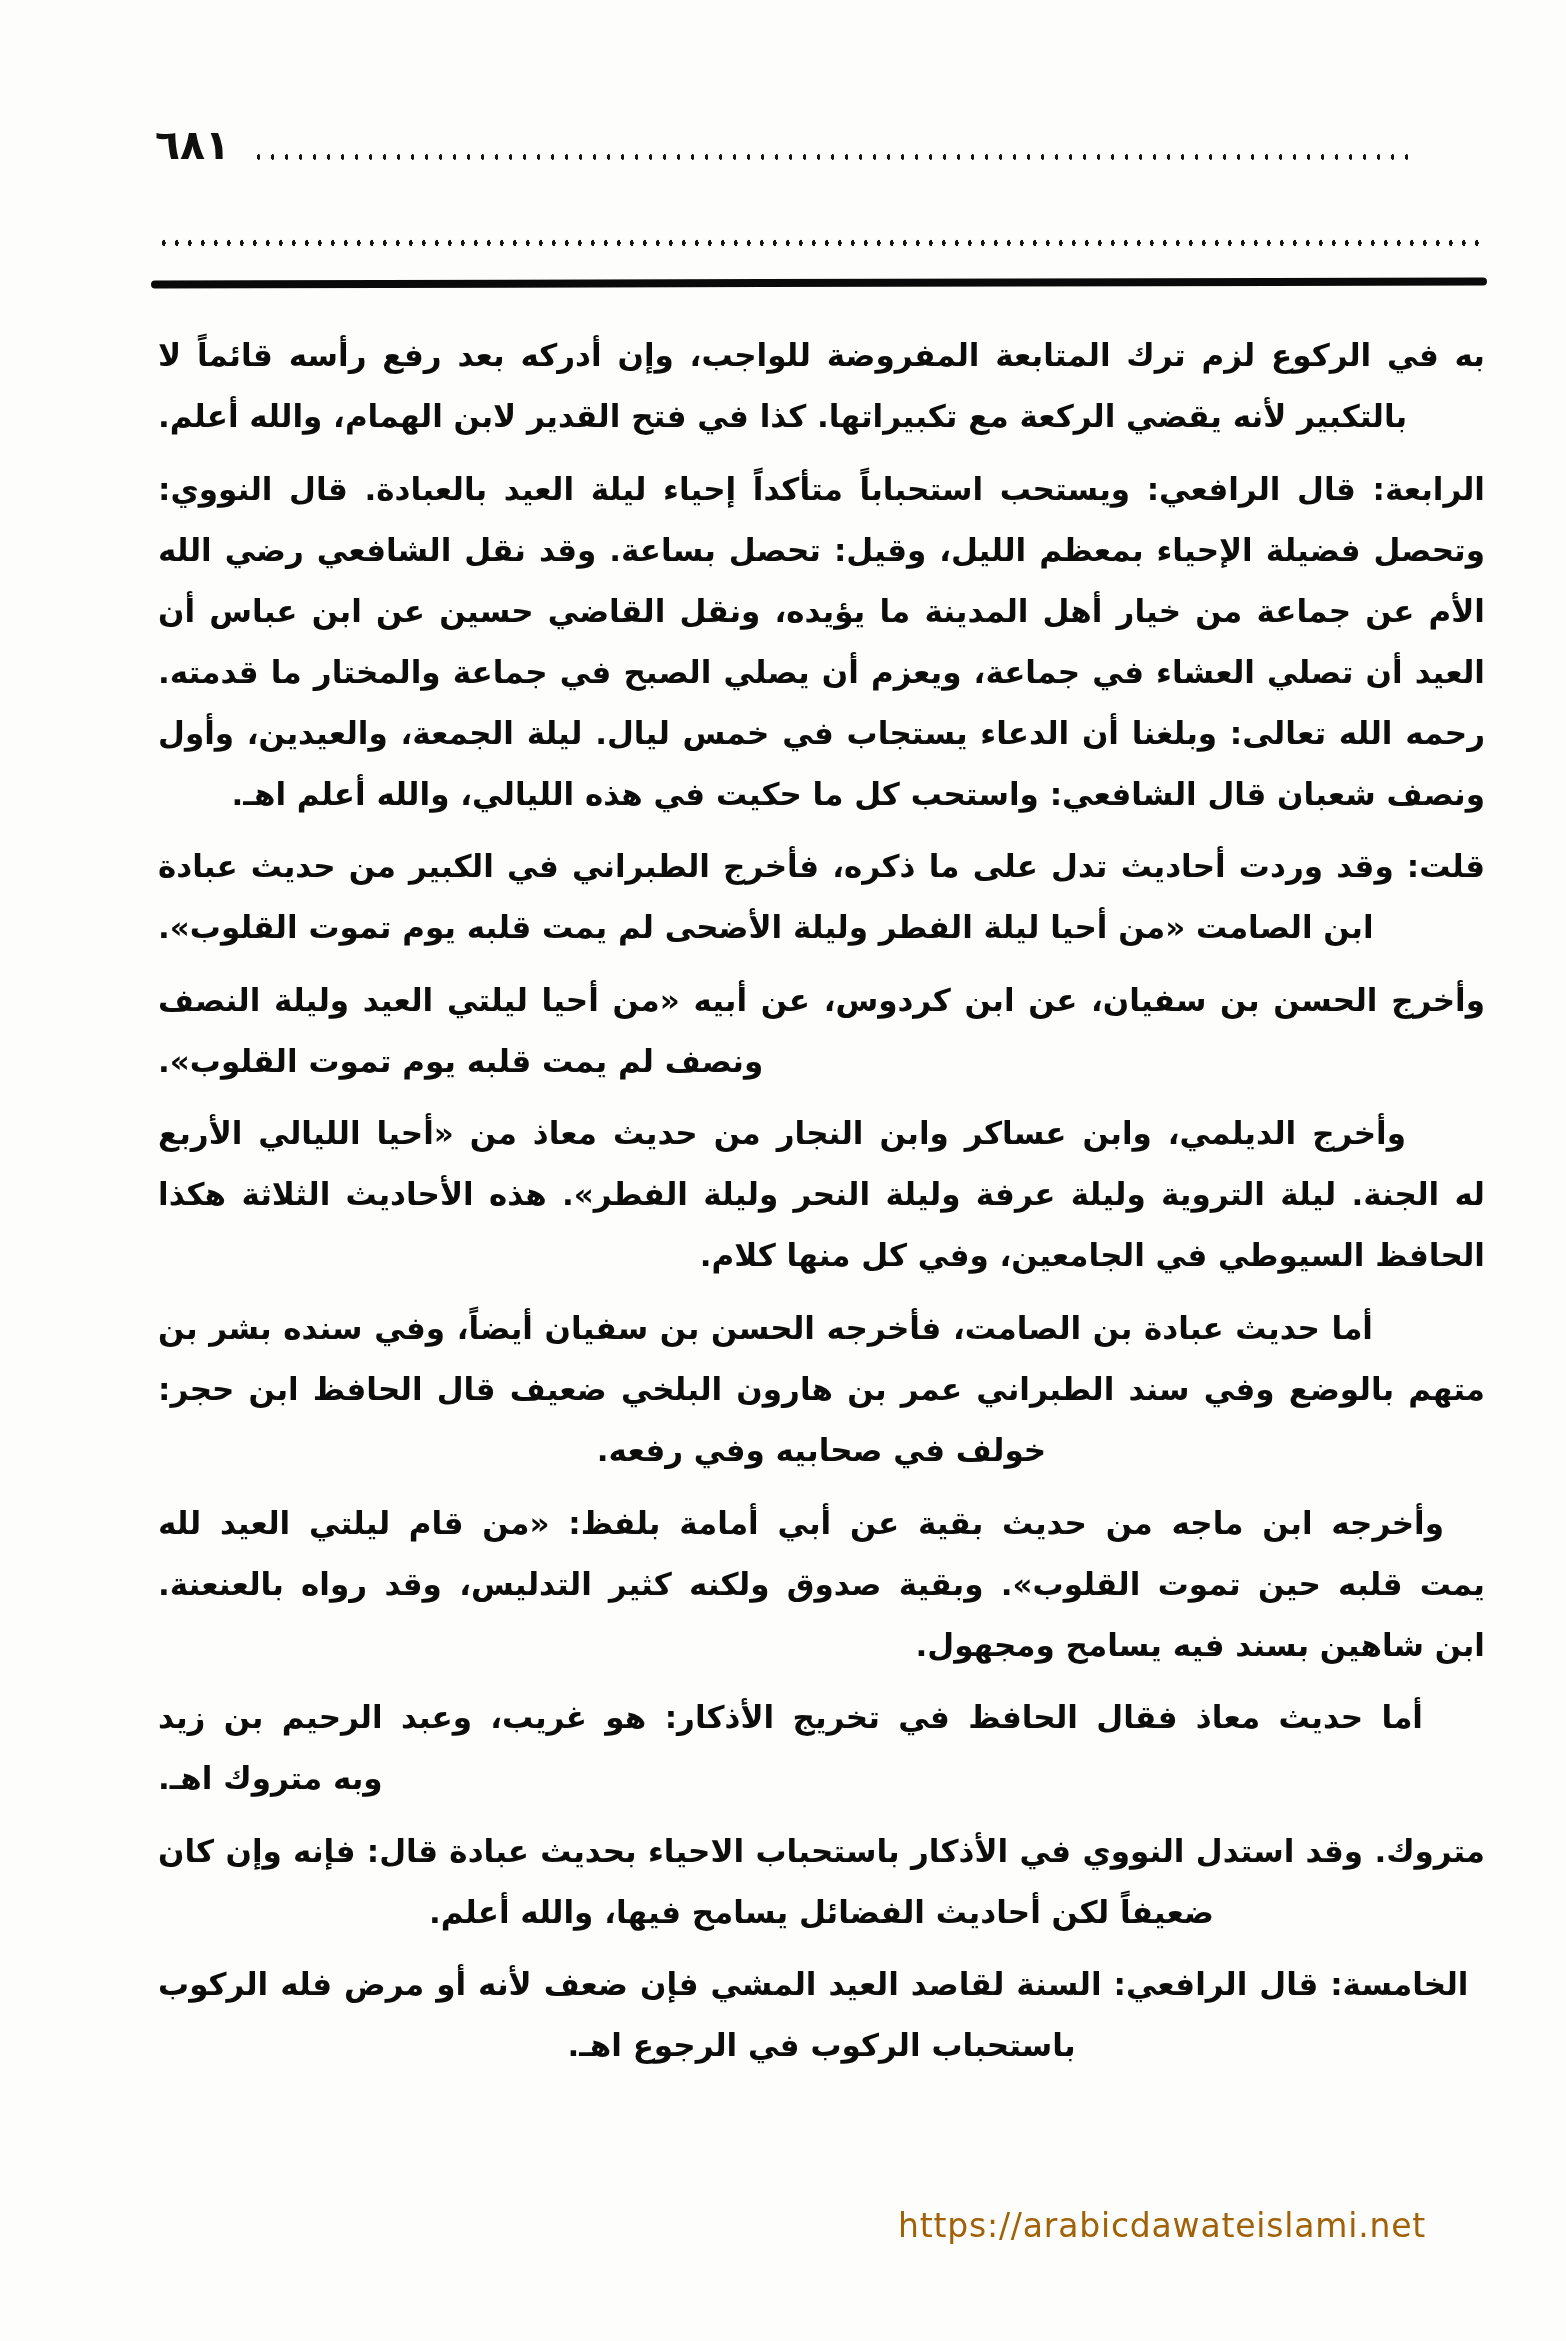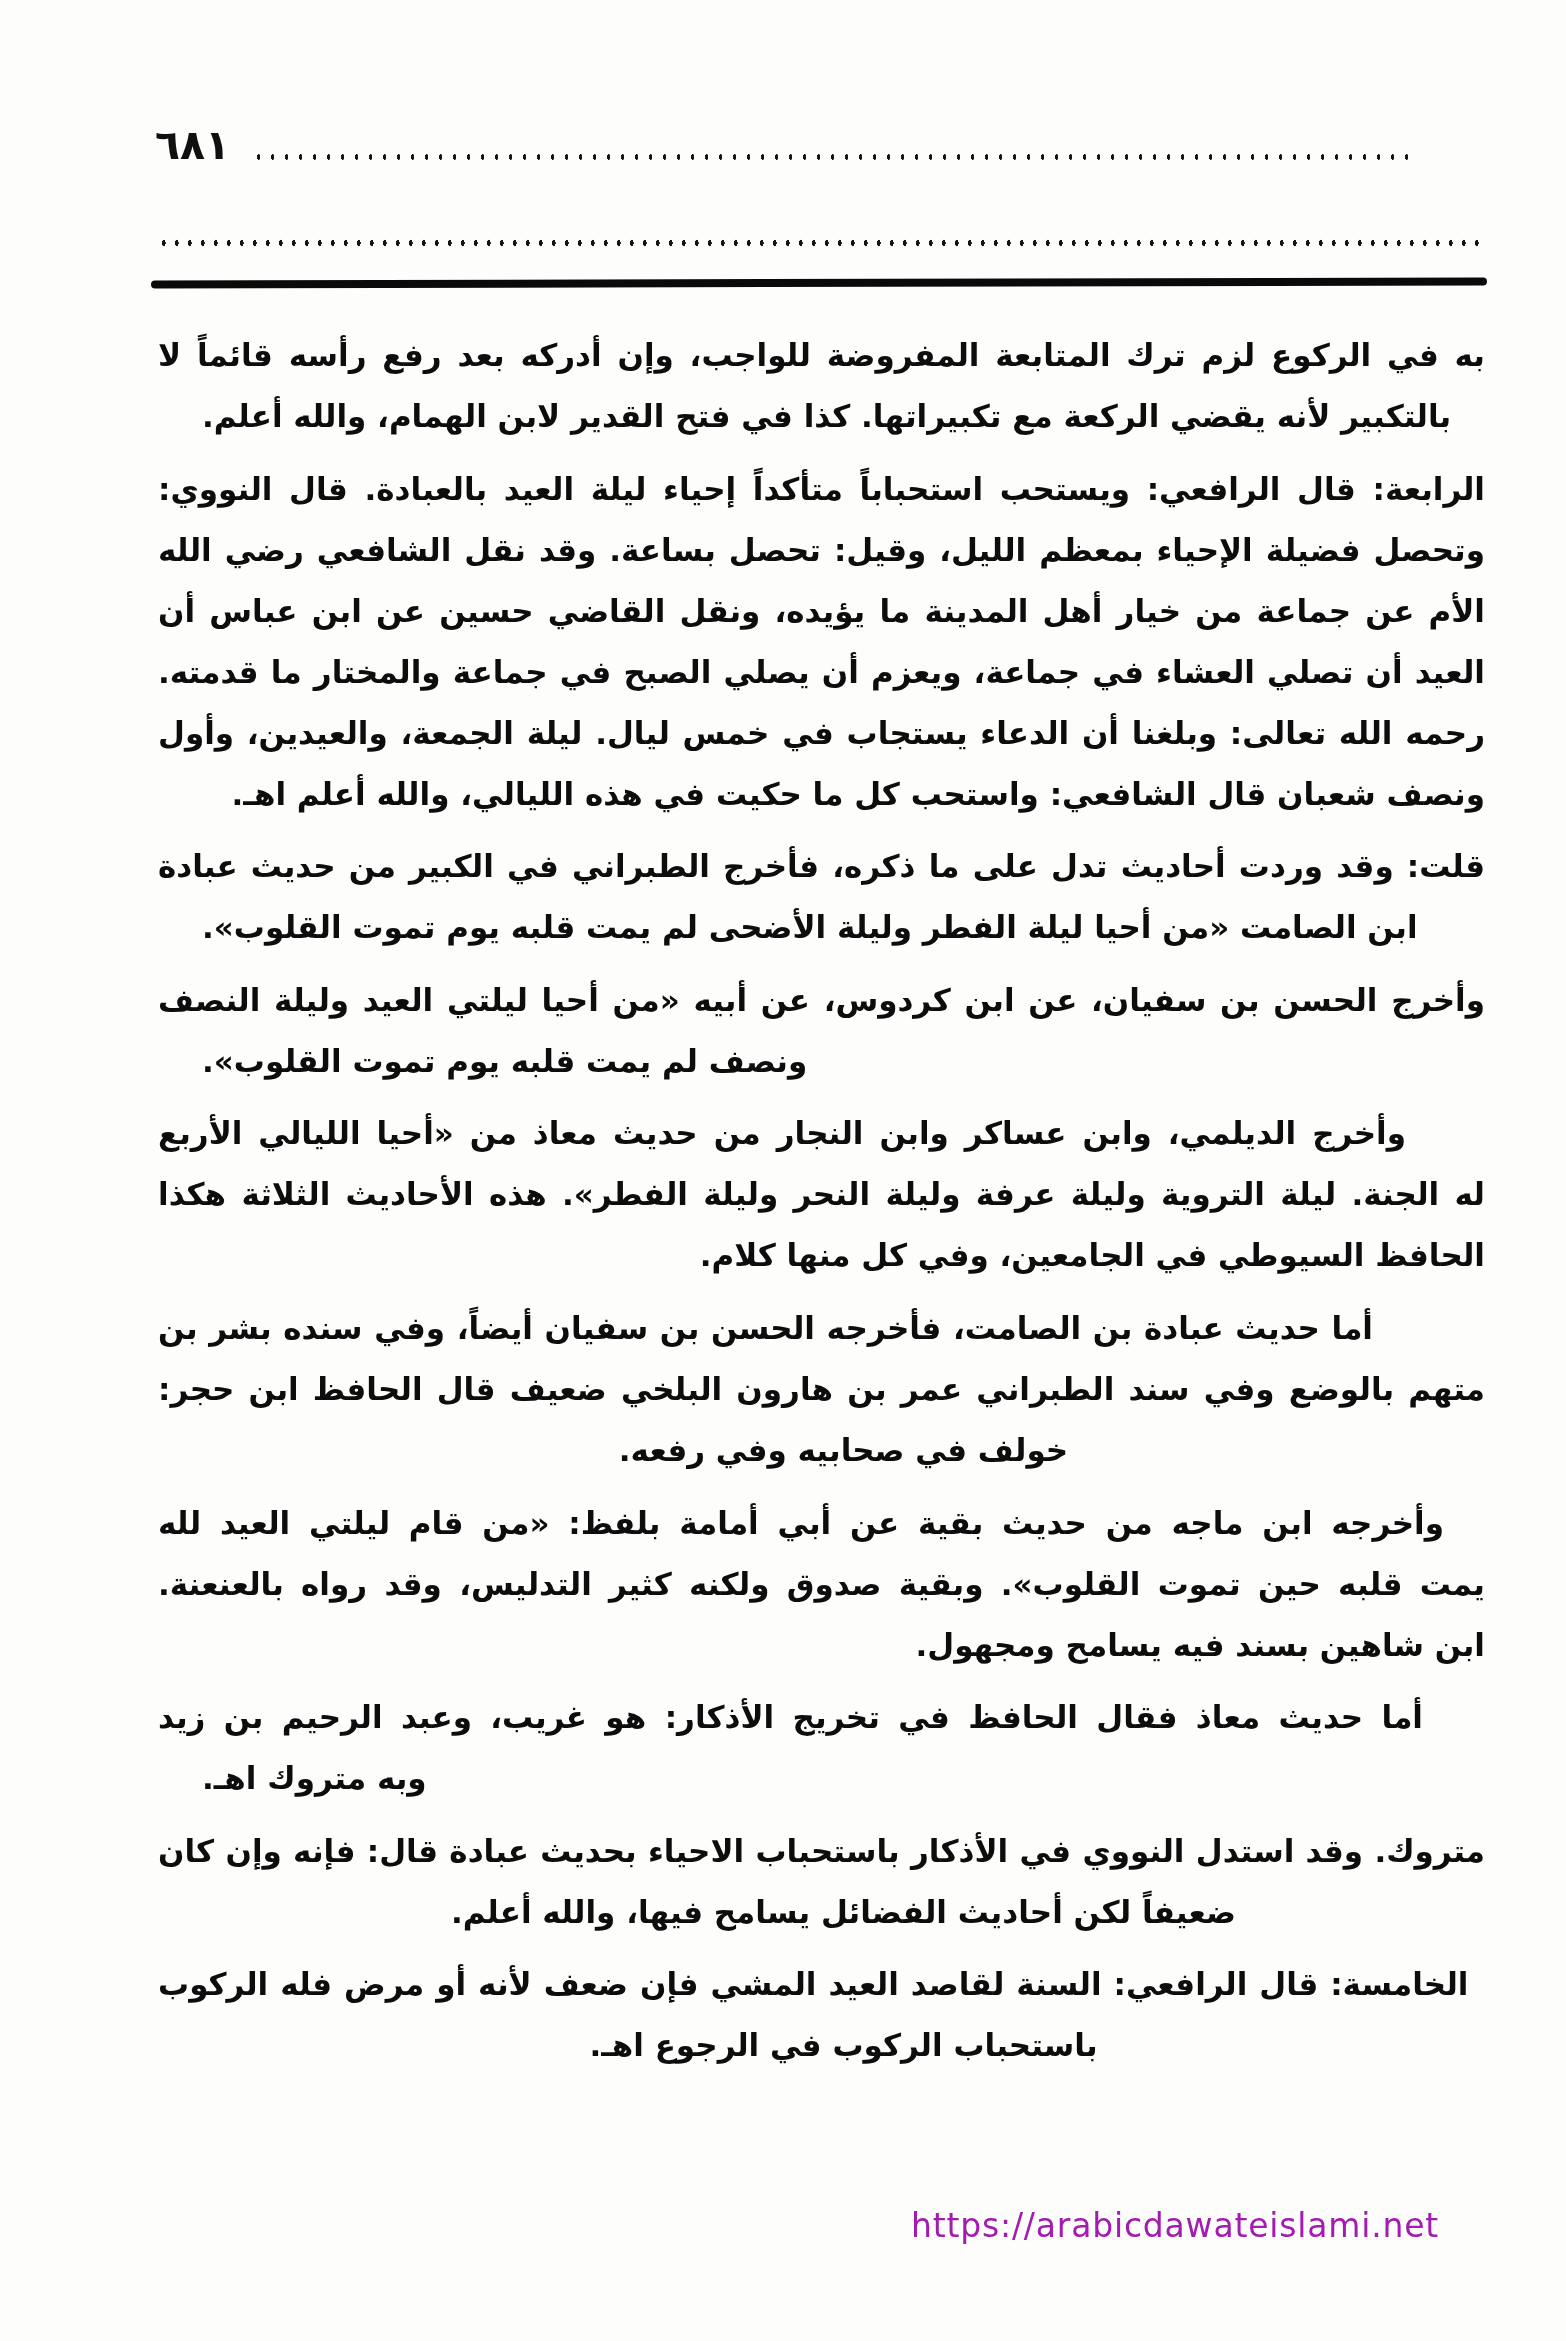--- a/index.html
+++ b/index.html
@@ -74,35 +74,35 @@
   .para { margin: 0 0 11.6px 0; }
   .para:last-child { margin-bottom: 0; }
   .line {
     height: 61px;
     line-height: 61px;
     white-space: normal;
     overflow: hidden;
     text-align: justify;
     text-align-last: justify;
   }
-  .line.last            { text-align: right;  text-align-last: right; margin-left: 44px; }
+  .line.last            { text-align: right;  text-align-last: right; }
   .line.last.al-left    { text-align: left;   text-align-last: left; }
   .line.last.al-center  { text-align: center; text-align-last: center; }
   .line.last.al-right   { text-align: right;  text-align-last: right; }
 
   
   .watermark {
     position: absolute;
     top: 2206px;
-    right: 128px;
+    right: 141px;
     direction: ltr;
     font-family: "DejaVu Sans", sans-serif;
     font-size: 33px;
     font-weight: 400;
-    color: #a21caf;
+    color: #a16207;
     letter-spacing: 0.8px;
   }
 </style>
 </head>
 <body>
 
 <div class="page">
 
   <div class="header">
     <span class="leader"></span>

